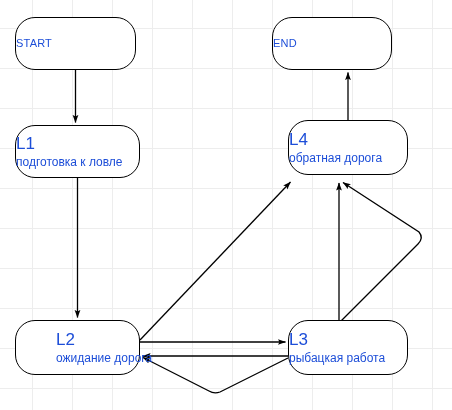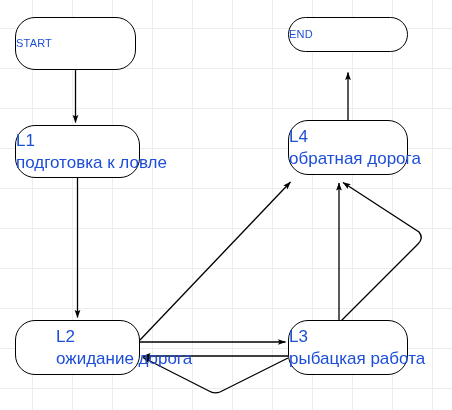--- a/index.html
+++ b/index.html
@@ -45,21 +45,21 @@
     color: #1d4ed8;
     line-height: 1.28;
     z-index: 2;
   }
   .node .ln {
     display: block;
     white-space: nowrap;
     text-align: center;
   }
   .ln-title { font-size: 17px; }
-  .ln-sub { font-size: 17px; }
+  .ln-sub { font-size: 12px; }
   .single .ln-title { font-size: 11px; letter-spacing: 0.2px; }
 </style>
 </head>
 <body>
 
 <div id="canvas">
 
   <svg id="edges" viewBox="0 0 452 410" width="452" height="410" xmlns="http://www.w3.org/2000/svg">
     <defs>
       <marker id="ah" markerWidth="9" markerHeight="9" refX="7.6" refY="3.1" orient="auto" markerUnits="userSpaceOnUse">
@@ -83,21 +83,21 @@
 
     <path d="M 339 320 L 339 183" fill="none" stroke="#000000" stroke-width="1.3" marker-end="url(#ah)"></path>
 
     <path d="M 340 322 L 418 244 Q 424 238 419 232 L 343 182.5" fill="none" stroke="#000000" stroke-width="1.3" marker-end="url(#ah)"></path>
   </svg>
 
   <div class="node single" style="left:15px; top:17px; width:121px; height:53px;">
     <span class="ln ln-title">START</span>
   </div>
 
-  <div class="node single" style="left:288px; top:17px; width:120px; height:35px;">
+  <div class="node single" style="left:272px; top:17px; width:120px; height:53px;">
     <span class="ln ln-title">END</span>
   </div>
 
   <div class="node" style="left:15px; top:125px; width:125px; height:53px;">
     <span class="ln ln-title">L1</span>
     <span class="ln ln-sub">подготовка к ловле</span>
   </div>
 
   <div class="node" style="left:288px; top:120px; width:120px; height:55px;">
     <span class="ln ln-title">L4</span>

